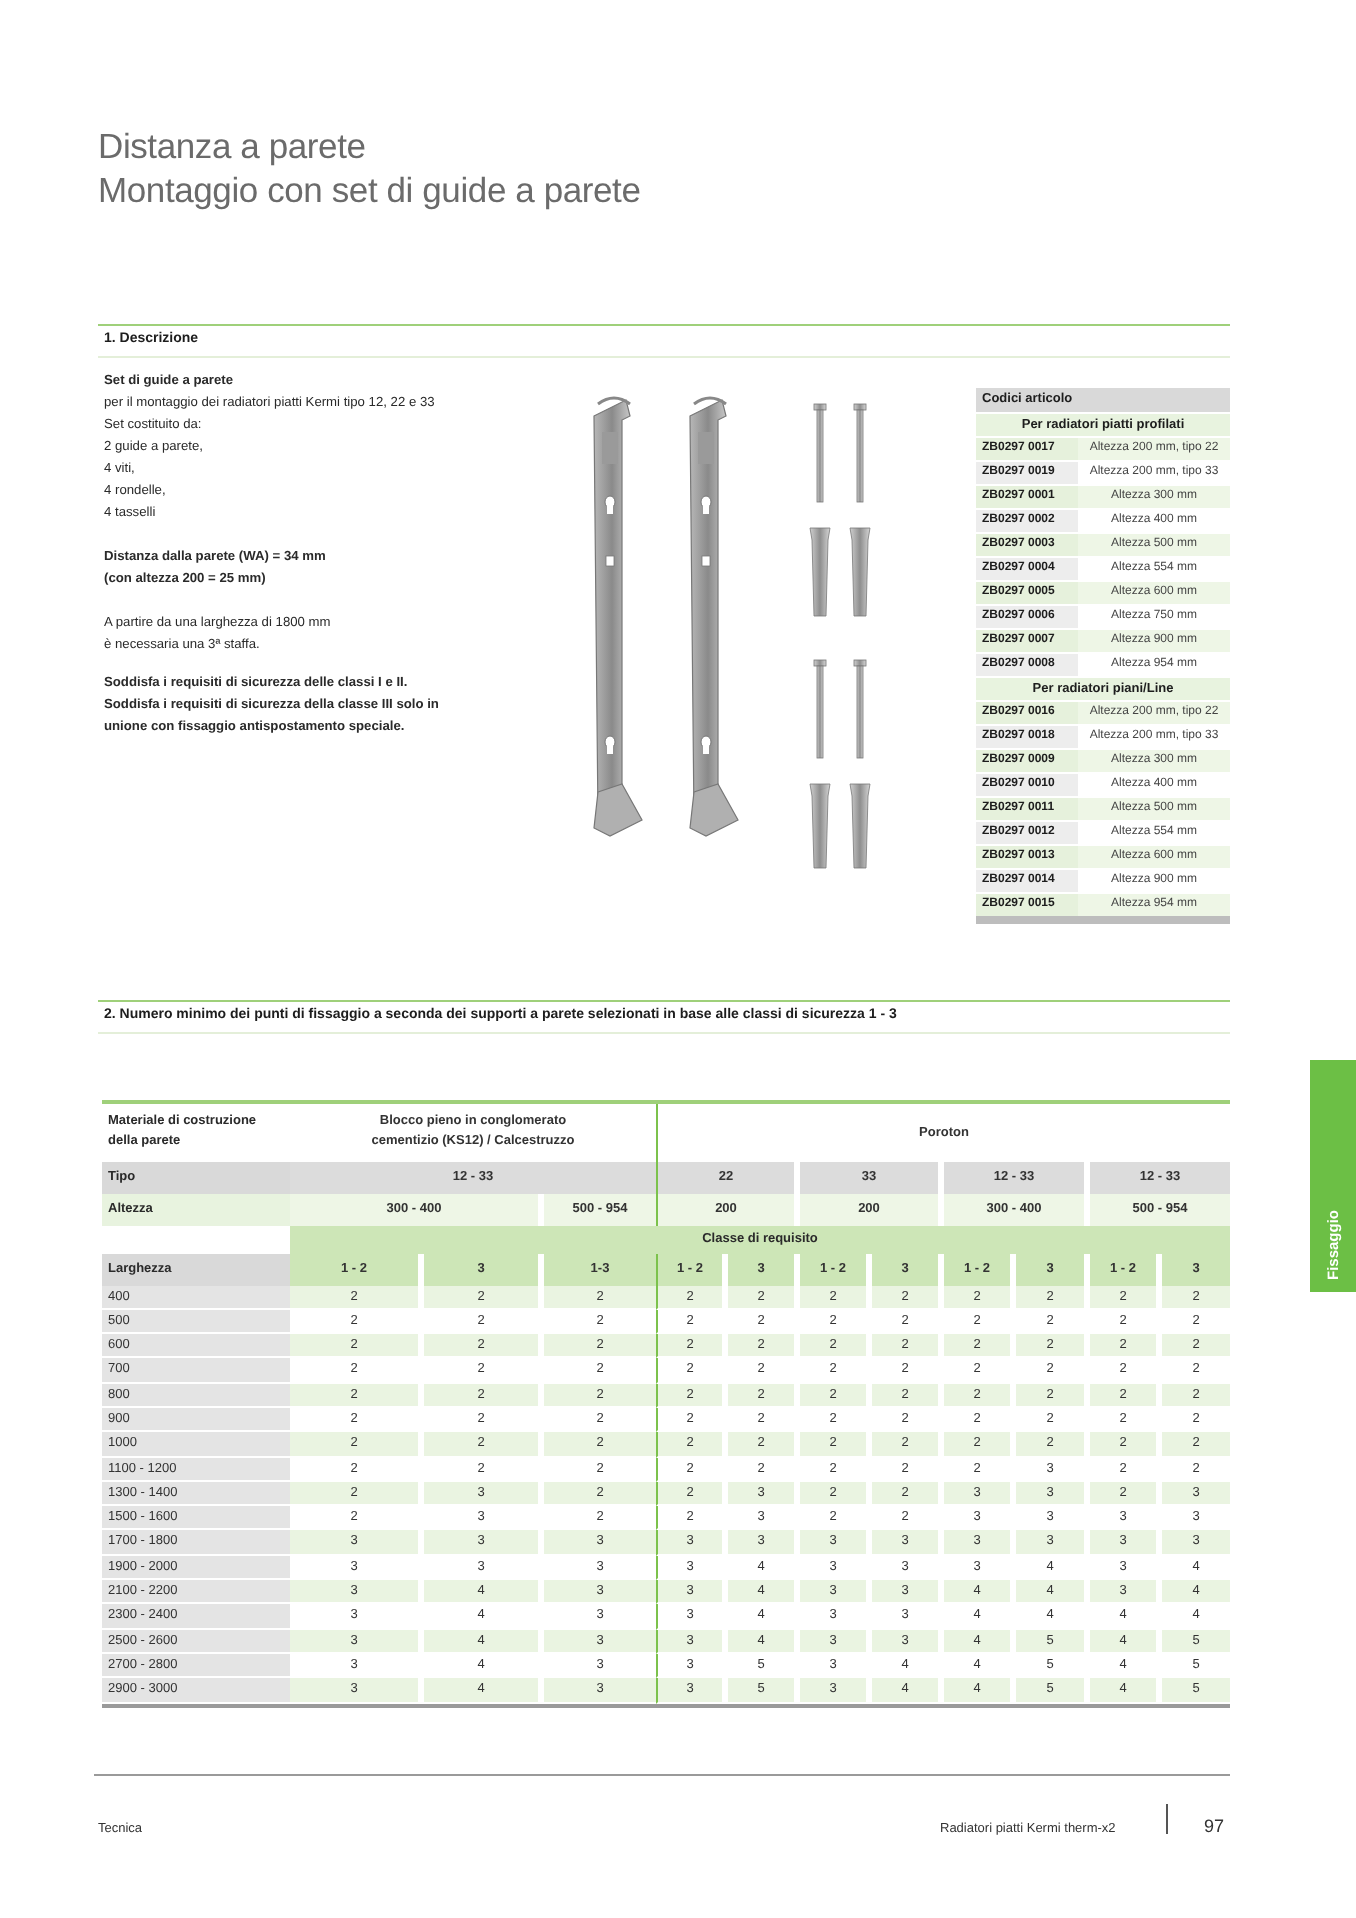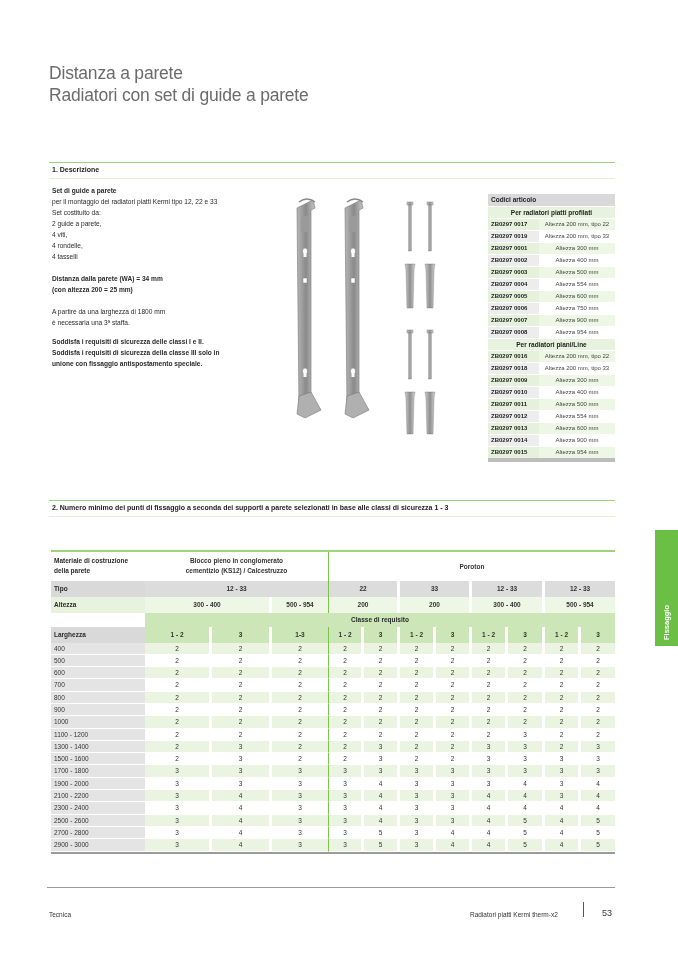--- a/index.html
+++ b/index.html
@@ -68,21 +68,21 @@
   .foot-left { position: absolute; left: 49px; top: 911px; font-size: 6.5px; color: #333; }
   .foot-right { position: absolute; left: 470px; top: 911px; font-size: 6.5px; color: #333; }
   .foot-sep { position: absolute; left: 583px; top: 902px; width: 1px; height: 15px; background: #555; }
   .foot-page { position: absolute; left: 602px; top: 908px; font-size: 9px; color: #333; }
 </style>
 </head>
 <body>
 
 <div class="title">
   <div>Distanza a parete</div>
-  <div>Radiatori con set di guide a parete</div>
+  <div>Montaggio con set di guide a parete</div>
 </div>
 
 <div class="sec-head" style="top:162px;">1. Descrizione</div>
 
 <div class="desc">
   <div class="b">Set di guide a parete</div>
   <div>per il montaggio dei radiatori piatti Kermi tipo 12, 22 e 33</div>
   <div>Set costituito da:</div>
   <div>2 guide a parete,</div>
   <div>4 viti,</div>
@@ -540,13 +540,13 @@
 </div>
 
 <div class="sidetab">
   <span>Fissaggio</span>
 </div>
 
 <div class="footline"></div>
 <div class="foot-left">Tecnica</div>
 <div class="foot-right">Radiatori piatti Kermi therm-x2</div>
 <div class="foot-sep"></div>
-<div class="foot-page">53</div>
+<div class="foot-page">97</div>
 
 </body></html>

